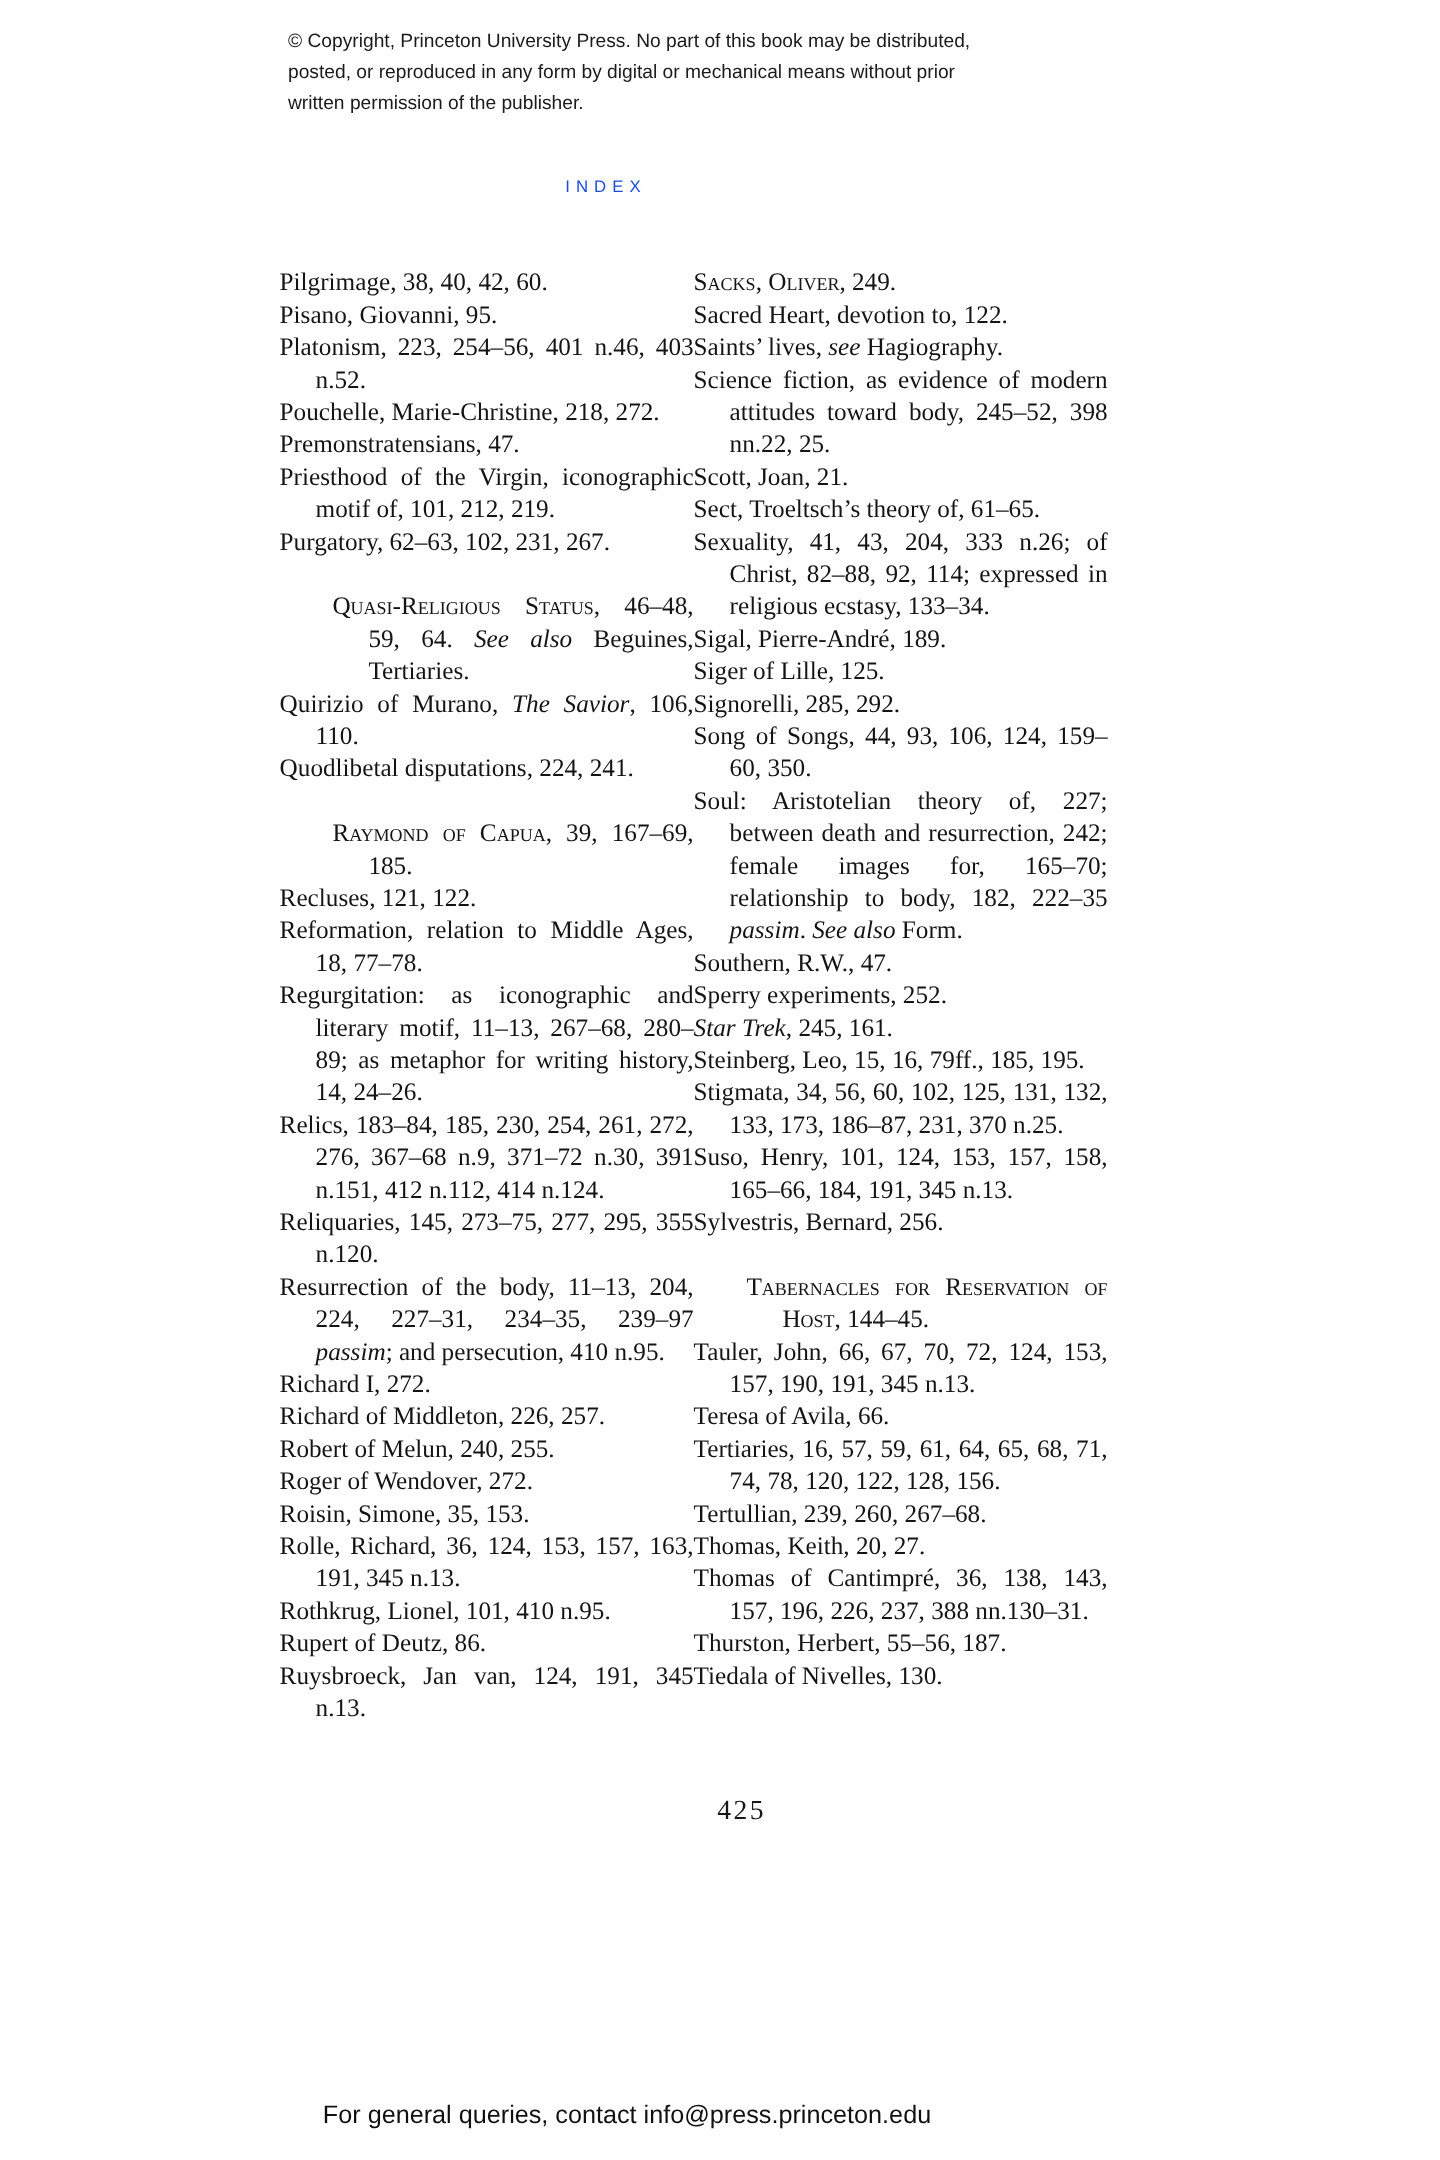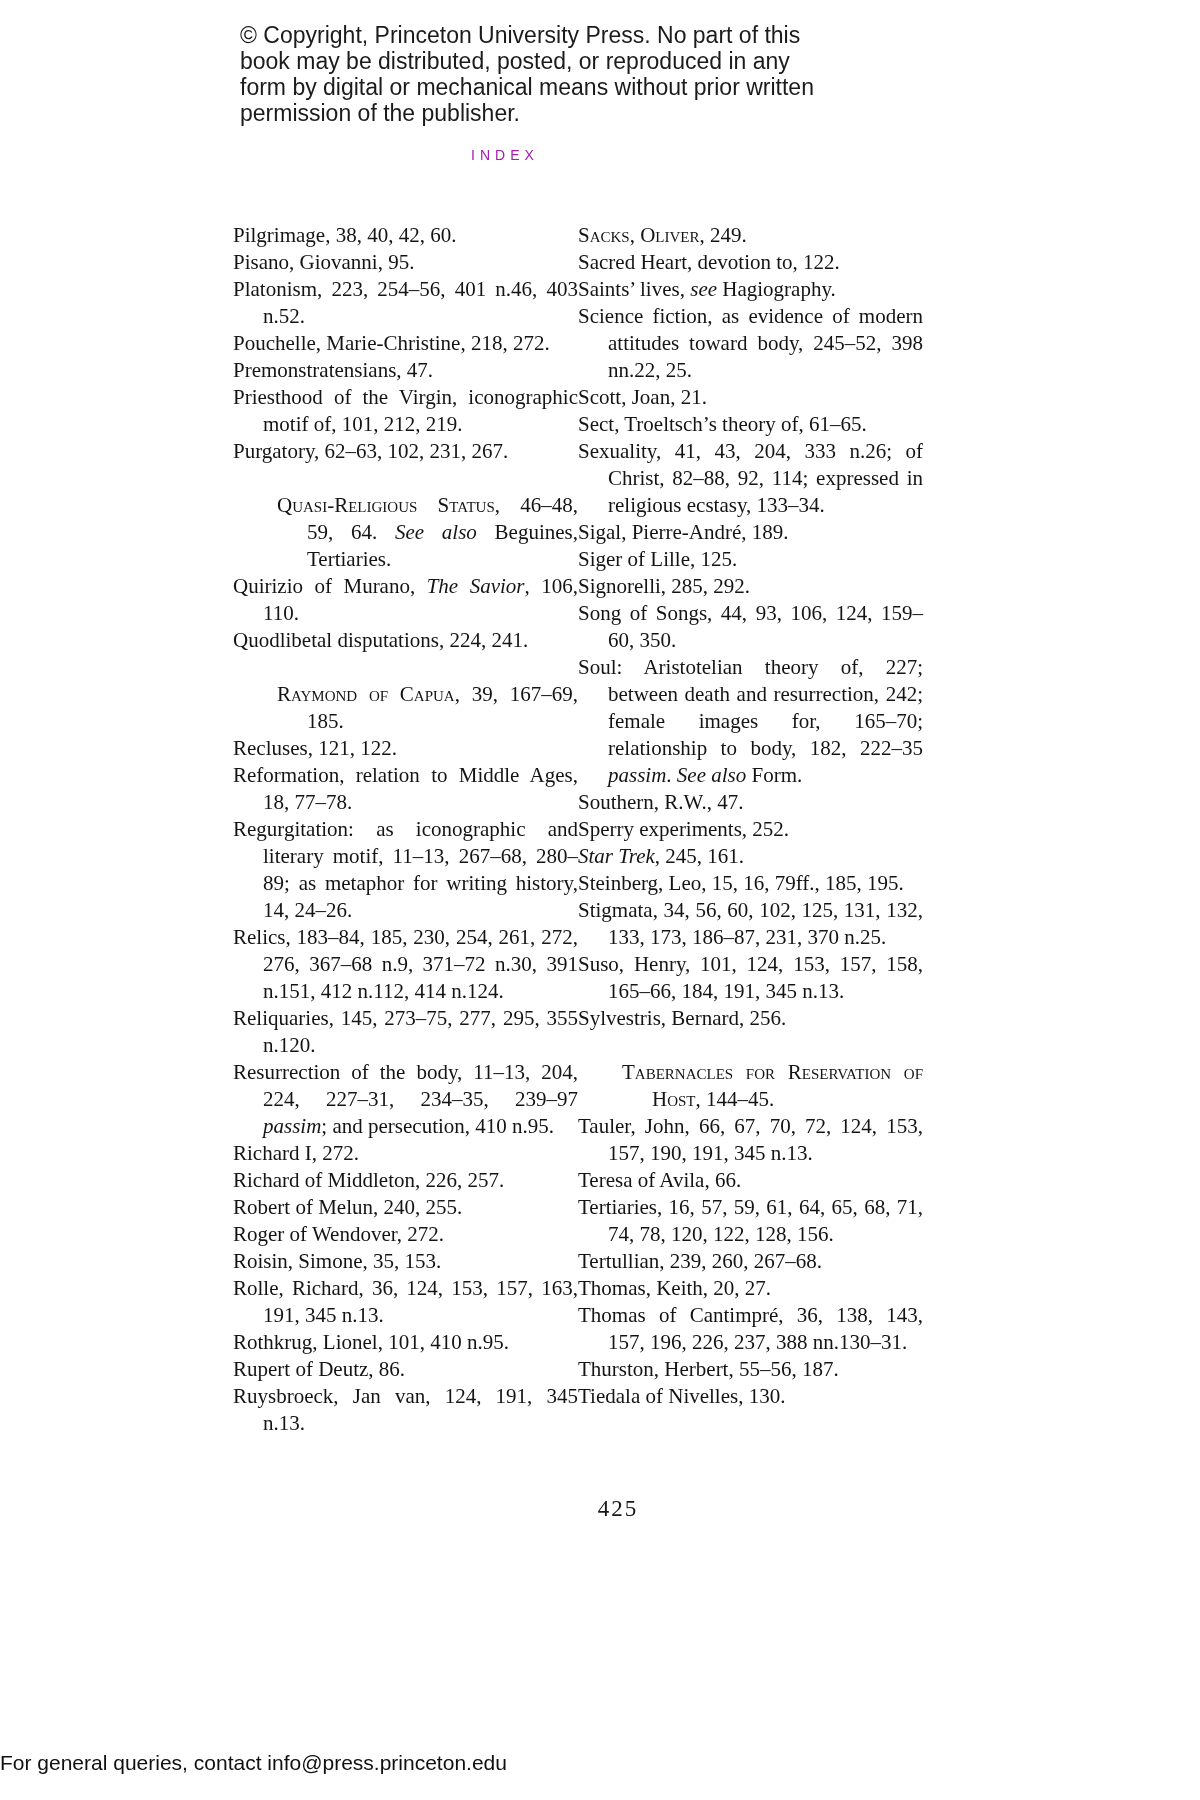--- a/index.html
+++ b/index.html
@@ -5,27 +5,27 @@
   html,body{margin:0;padding:0;}
   body{
     width:1200px;height:1800px;position:relative;
     background:#ffffff;color:#141414;
     font-family:"Liberation Serif", serif;
     -webkit-font-smoothing:antialiased;
   }
   .copyright{
     position:absolute;left:240px;top:22px;width:600px;
     font-family:"Liberation Sans", sans-serif;
-    font-size:23px;line-height:26px;color:#1b1b1b;
+    font-size:16px;line-height:26px;color:#1b1b1b;
   }
   .index-head{
     position:absolute;left:305px;top:147px;width:400px;
     text-align:center;
     font-family:"Liberation Sans", sans-serif;
-    font-size:14px;letter-spacing:5px;color:#a21caf;
+    font-size:14px;letter-spacing:5px;color:#1d4ed8;
   }
   .columns{
     position:absolute;left:233px;top:222px;width:746px;
     display:flex;
   }
   .col{
     width:345px;
     font-size:21px;line-height:27px;
     text-align:justify;text-justify:inter-word;
   }
@@ -33,20 +33,21 @@
   .entry.group-start{margin-top:27px;margin-left:44px;}
   .it{font-style:italic;}
   .sc{font-variant:small-caps;}
   .pagenum{
     position:absolute;top:1496px;left:0;width:1236px;
     text-align:center;font-size:23px;color:#171717;
     letter-spacing:2px;
   }
   .footer{
     position:absolute;top:1751px;left:0;width:1045px;
+    text-align:center;
     font-family:"Liberation Sans", sans-serif;
     font-size:21px;color:#101010;
   }
 </style>
 </head>
 <body>
 
 <div>
 
   <div class="copyright">© Copyright, Princeton University Press. No part of this book may be distributed, posted, or reproduced in any form by digital or mechanical means without prior written permission of the publisher.</div>

